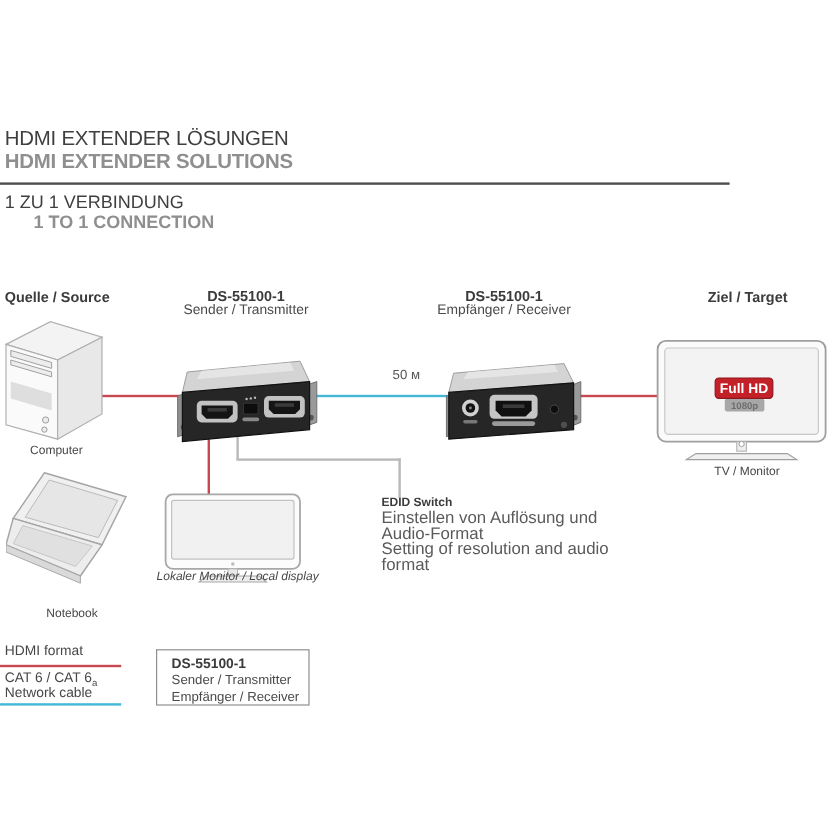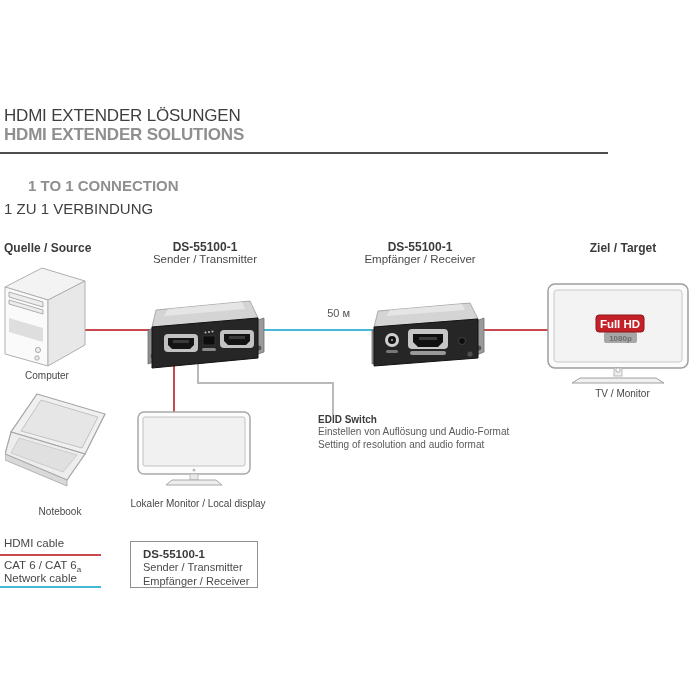--- a/index.html
+++ b/index.html
@@ -6,36 +6,36 @@
   .page{position:relative;width:700px;height:700px;background:#ffffff;overflow:hidden;
         font-family:"Liberation Sans",sans-serif;color:#3d3d3d;}
   .abs{position:absolute;}
   
   .title-de{left:4px;top:106px;font-size:17px;letter-spacing:-0.2px;color:#3f3f3f;}
   .title-en{left:4px;top:125px;font-size:17px;font-weight:bold;letter-spacing:-0.2px;color:#8f8f8f;}
   .rule{left:0;top:152px;width:608px;height:2px;background:#4e4e4e;}
   .hdmi-badge{left:608px;top:152px;width:92px;height:24px;background:var(--badge-bg,#818181);
         color:#fff;font-weight:bold;font-size:13px;letter-spacing:.5px;
         display:flex;align-items:center;justify-content:center;}
-  .sub-de{left:4px;top:160px;font-size:15px;color:#3f3f3f;margin-top:40px;}
+  .sub-de{left:4px;top:160px;font-size:15px;color:#3f3f3f;}
   .sub-en{left:4px;top:177px;font-size:15px;font-weight:bold;color:#8f8f8f;margin-left:24px;}
   
   .col-label{font-size:12px;font-weight:bold;color:#3b3b3b;white-space:nowrap;text-align:right;}
   .col-sub{font-size:11.5px;color:#4a4a4a;white-space:nowrap;}
   .center{text-align:center;}
   
   .cable{background:var(--hdmi-cable,#c84850);}
   .cable-blue{background:var(--network-cable,#45b8d8);}
   .cable-gray{background:#b9b9b9;}
   .distance{left:270px;top:307px;width:80px;text-align:right;font-size:11px;color:#555;}
   
   .caption{font-size:10px;color:#474747;text-align:center;}
   
   .edid-title{font-size:10px;font-weight:bold;color:#3b3b3b;}
-  .edid-line{font-size:10px;color:#5a5a5a;line-height:13px;}
+  .edid-line{font-size:14px;color:#5a5a5a;line-height:13px;}
   
   .legend-label{font-size:11.5px;color:#474747;line-height:13px;}
   .legend-box{left:130px;top:541px;width:128px;height:47px;border:1px solid #8f8f8f;
         padding:5px 0 0 12px;box-sizing:border-box;}
   .legend-box .model{font-size:11.5px;font-weight:bold;color:#3b3b3b;line-height:14px;}
   .legend-box .role{font-size:11px;color:#4a4a4a;line-height:13.5px;}
   svg{display:block;}
   svg text{font-family:"Liberation Sans",sans-serif;}
 </style>
 </head>
@@ -127,42 +127,42 @@
     <circle cx="100" cy="56" r="2.6" fill="#4f4f4f"></circle>
   </svg>
 
   <svg class="abs" style="left:136px;top:410px;" width="118" height="78" viewBox="0 0 118 78">
     <rect x="2" y="2" width="112" height="62" rx="6" fill="#fcfcfc" stroke="#a8a8a8" stroke-width="1.5"></rect>
     <rect x="7" y="7" width="102" height="49" rx="2" fill="#f1f1f1" stroke="#c2c2c2" stroke-width="1"></rect>
     <circle cx="58" cy="60" r="1.5" fill="#bdbdbd"></circle>
     <rect x="54" y="64" width="8" height="6" fill="#e9e9e9" stroke="#b0b0b0" stroke-width="0.8"></rect>
     <polygon points="36,70 80,70 86,75 30,75" fill="#ededed" stroke="#a8a8a8" stroke-width="1"></polygon>
   </svg>
-  <div class="abs caption" style="left:118px;top:498px;width:160px;">Lokaler Monitor / Local display</div>
+  <div class="abs caption" style="left:118px;top:475px;width:160px;font-style:italic;">Lokaler Monitor / Local display</div>
 
   <svg class="abs" style="left:546px;top:281px;" width="148" height="108" viewBox="0 0 148 108">
     <rect x="2" y="3" width="140" height="84" rx="7" fill="#fbfbfb" stroke="#9f9f9f" stroke-width="1.5"></rect>
     <rect x="8" y="9" width="128" height="72" rx="3" fill="#f3f3f3" stroke="#c8c8c8" stroke-width="1"></rect>
     <rect x="58" y="51" width="33" height="11" rx="2" style="fill:var(--resolution-gray,#a7a7a7)"></rect>
     <text x="74.5" y="59.5" text-anchor="middle" font-size="8" font-weight="bold" fill="#6e6e6e">1080p</text>
     <rect x="50" y="34" width="48" height="17" rx="3" style="fill:var(--fullhd-red,#c42028);stroke:var(--fullhd-border,#8e171d)" stroke-width="1"></rect>
     <text x="74" y="46.5" text-anchor="middle" font-size="11.5" font-weight="bold" fill="#ffffff">Full HD</text>
     <rect x="68" y="87" width="8" height="8" fill="#eeeeee" stroke="#aaaaaa" stroke-width="0.8"></rect>
     <circle cx="72" cy="89" r="2.2" fill="#ffffff" stroke="#9d9d9d" stroke-width="0.8"></circle>
     <polygon points="34,97 110,97 118,102 26,102" fill="#f0f0f0" stroke="#9f9f9f" stroke-width="1"></polygon>
   </svg>
   <div class="abs caption" style="left:560px;top:388px;width:125px;">TV / Monitor</div>
 
   <div class="abs" style="left:318px;top:414px;width:210px;">
     <div class="edid-title">EDID Switch</div>
     <div class="edid-line">Einstellen von Auflösung und Audio-Format</div>
     <div class="edid-line">Setting of resolution and audio format</div>
   </div>
 
-  <div class="abs legend-label" style="left:4px;top:537px;">HDMI cable</div>
+  <div class="abs legend-label" style="left:4px;top:537px;">HDMI format</div>
   <div class="abs cable" style="left:0;top:554px;width:101px;height:2px;"></div>
   <div class="abs legend-label" style="left:4px;top:559px;"><span>CAT 6 / CAT 6</span><sub style="font-size:8px;">a</sub></div>
   <div class="abs legend-label" style="left:4px;top:572px;">Network cable</div>
   <div class="abs cable-blue" style="left:0;top:586px;width:101px;height:2px;"></div>
 
   <div class="abs legend-box">
     <div class="model">DS-55100-1</div>
     <div class="role">Sender / Transmitter</div>
     <div class="role">Empfänger / Receiver</div>
   </div>

